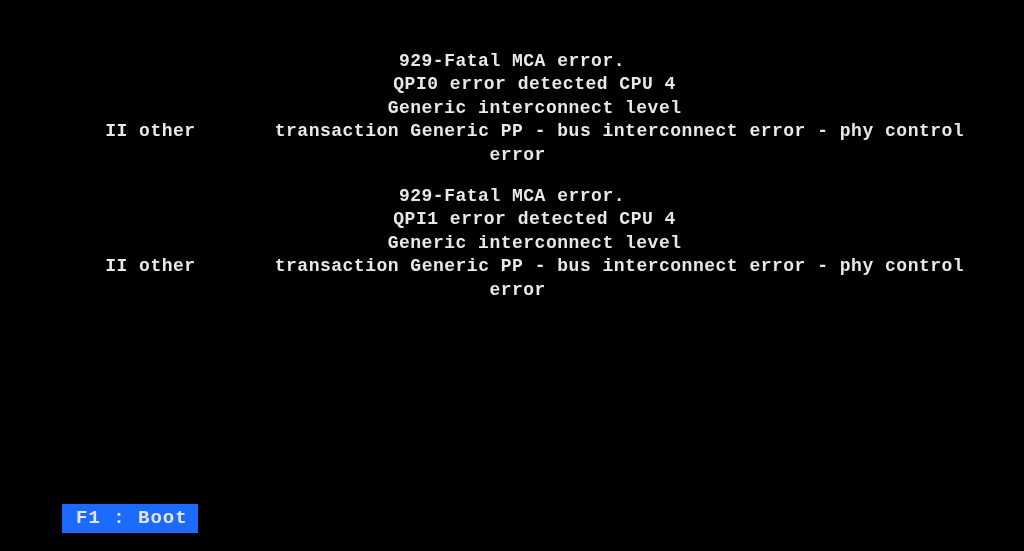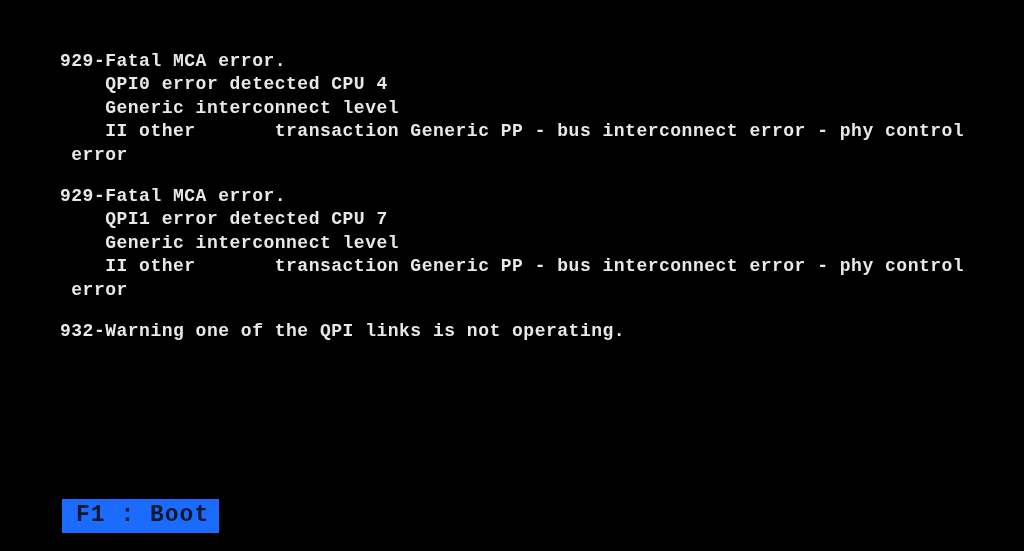--- a/index.html
+++ b/index.html
@@ -18,52 +18,52 @@
       line-height: 1.3;
       overflow: hidden;
       position: relative;
       letter-spacing: 0.5px;
     }
     .terminal-content {
       padding: 50px 60px 20px 60px;
     }
     .error-block {
       margin-bottom: 18px;
+      text-align: center;
     }
     .error-line {
       white-space: pre;
     }
     .boot-option {
       position: absolute;
       bottom: 18px;
       left: 62px;
       background: #1b6bff;
-      color: #0f172a;
+      color: #e5e5e5;
       padding: 2px 10px 2px 14px;
       font-weight: bold;
-      font-size: 23px;
+      font-size: 19px;
       letter-spacing: 1px;
     }
   </style>
 </head>
 <body>
 
 <div class="terminal-content">
   <div class="error-block">
     <div class="error-line">929-Fatal MCA error.</div>
     <div class="error-line">    QPI0 error detected CPU 4</div>
     <div class="error-line">    Generic interconnect level</div>
     <div class="error-line">    II other       transaction Generic PP - bus interconnect error - phy control</div>
     <div class="error-line"> error</div>
   </div>
 
   <div class="error-block">
     <div class="error-line">929-Fatal MCA error.</div>
-    <div class="error-line">    QPI1 error detected CPU 7</div>
+    <div class="error-line">    QPI1 error detected CPU 4</div>
     <div class="error-line">    Generic interconnect level</div>
     <div class="error-line">    II other       transaction Generic PP - bus interconnect error - phy control</div>
     <div class="error-line"> error</div>
   </div>
 
-  <div class="error-line">932-Warning one of the QPI links is not operating.</div>
 </div>
 
 <div class="boot-option">F1 : Boot</div>
 
 </body></html>

